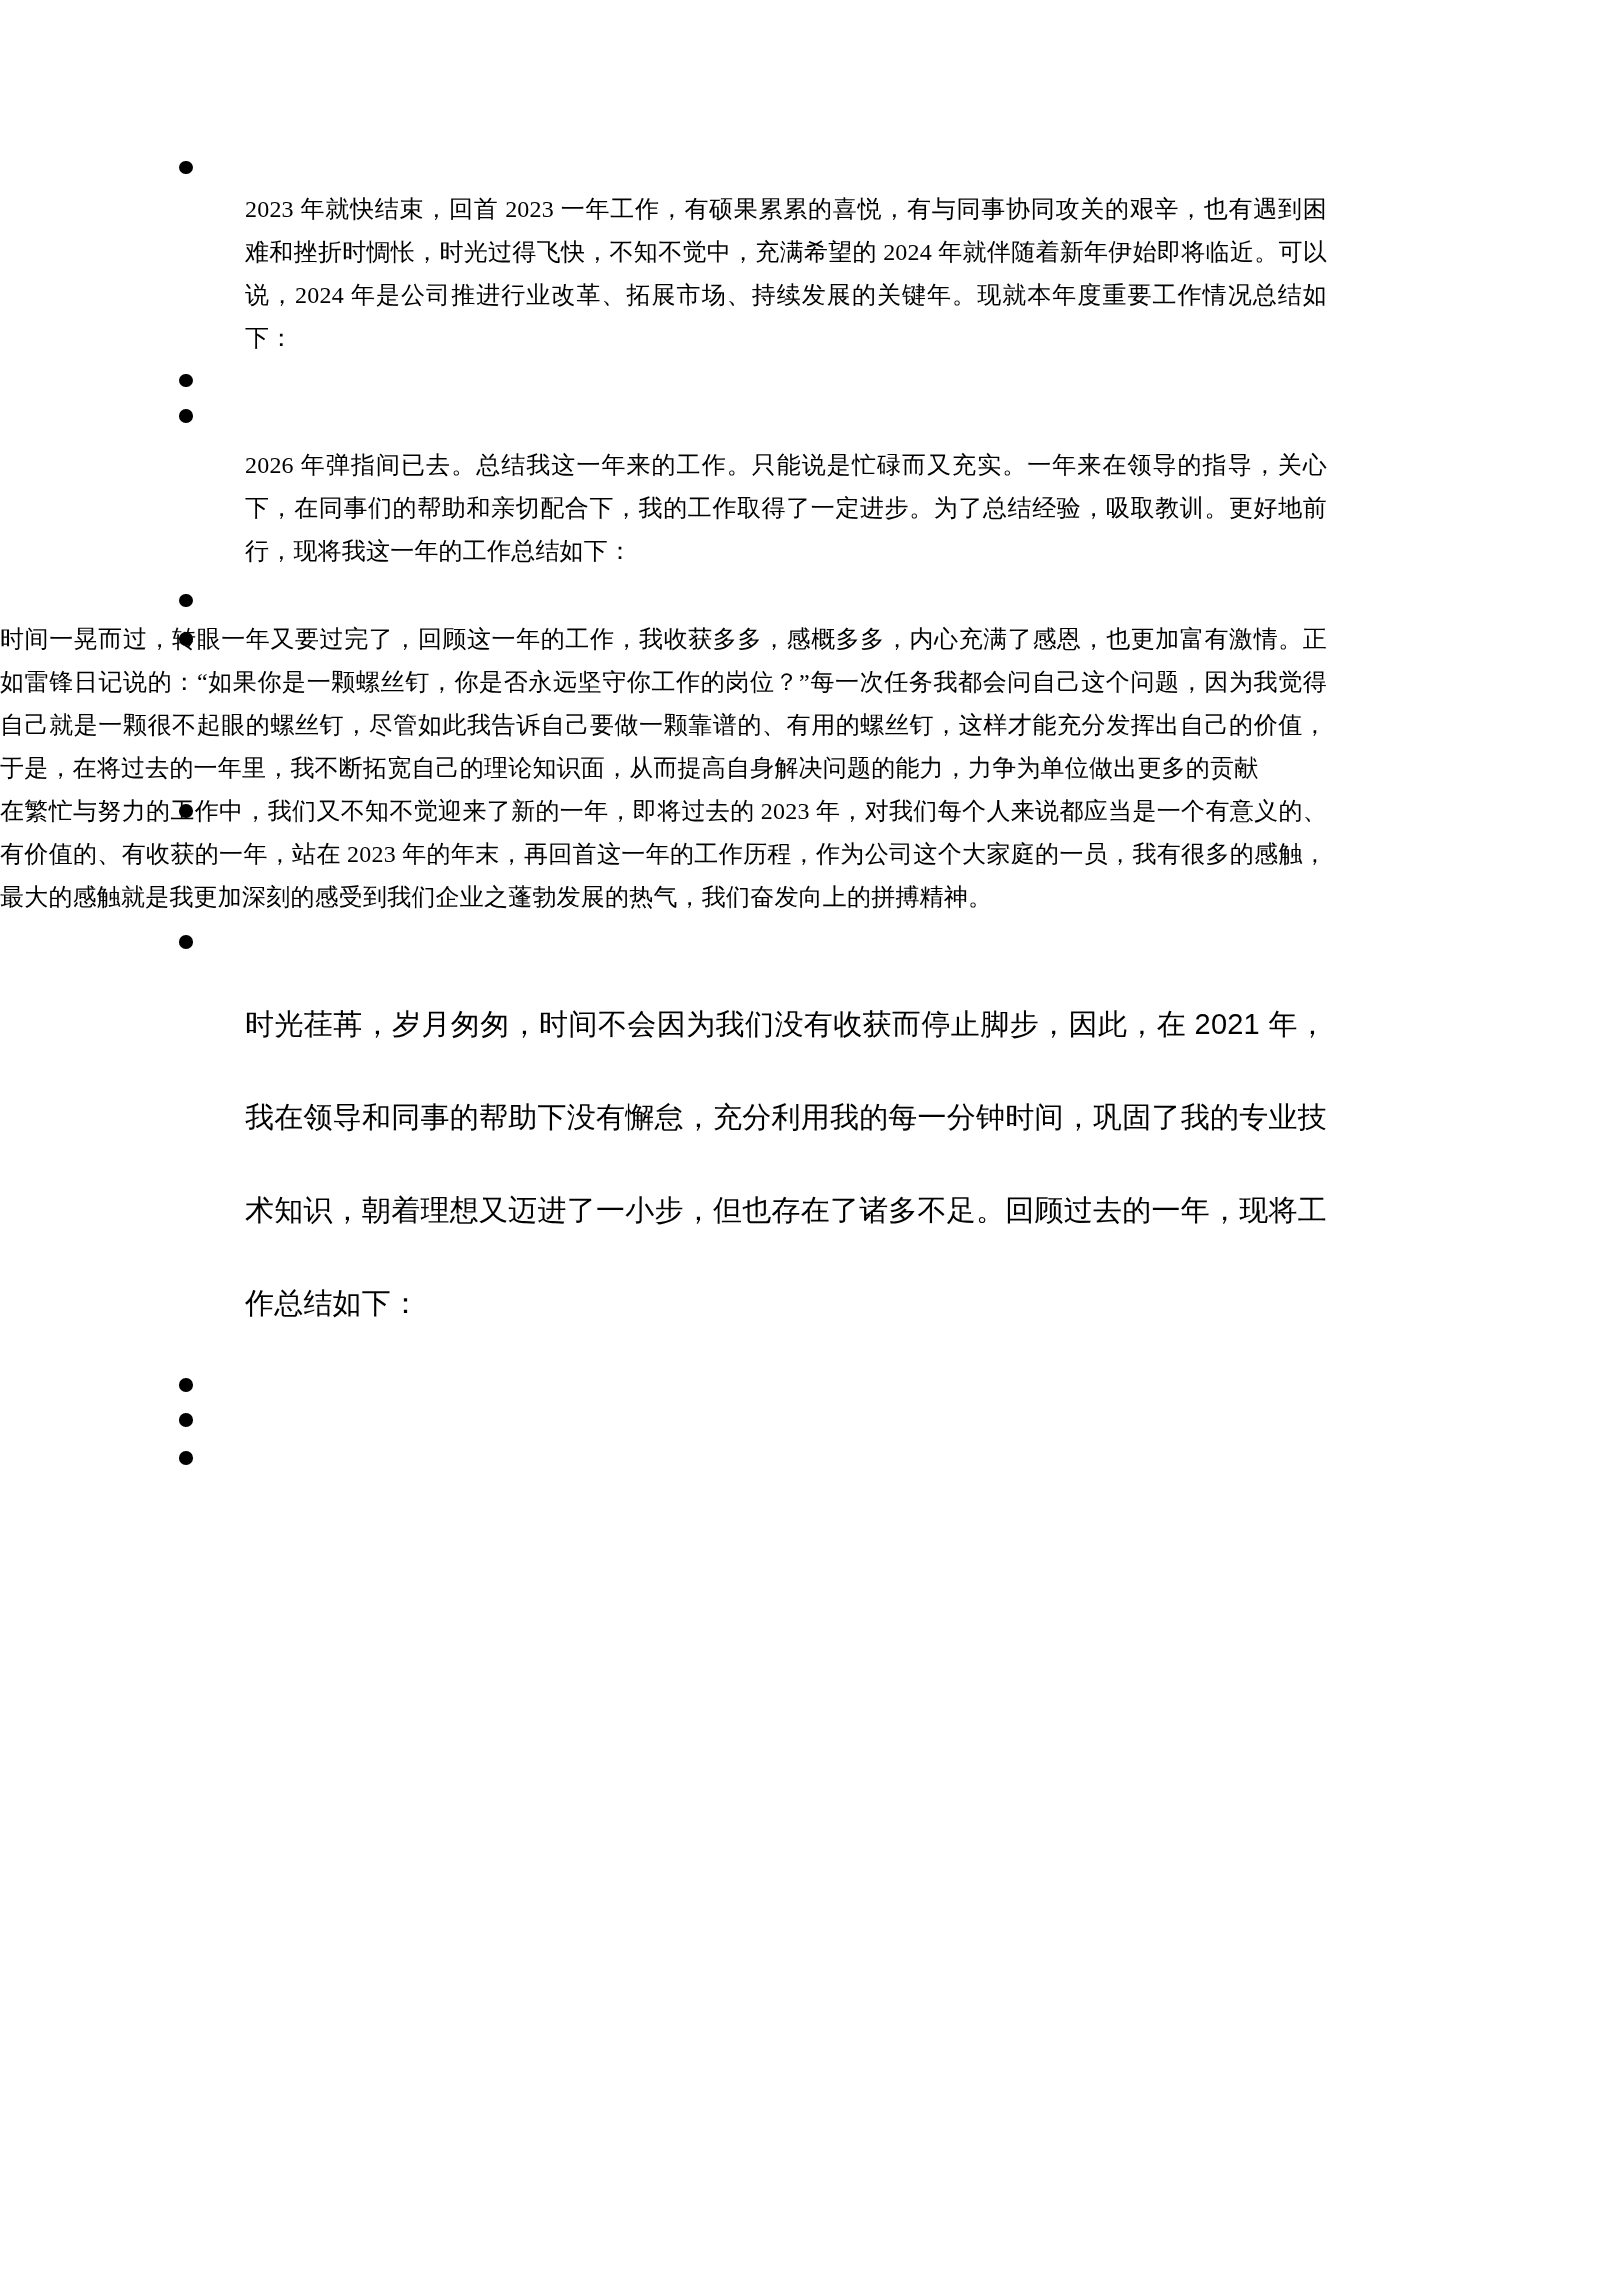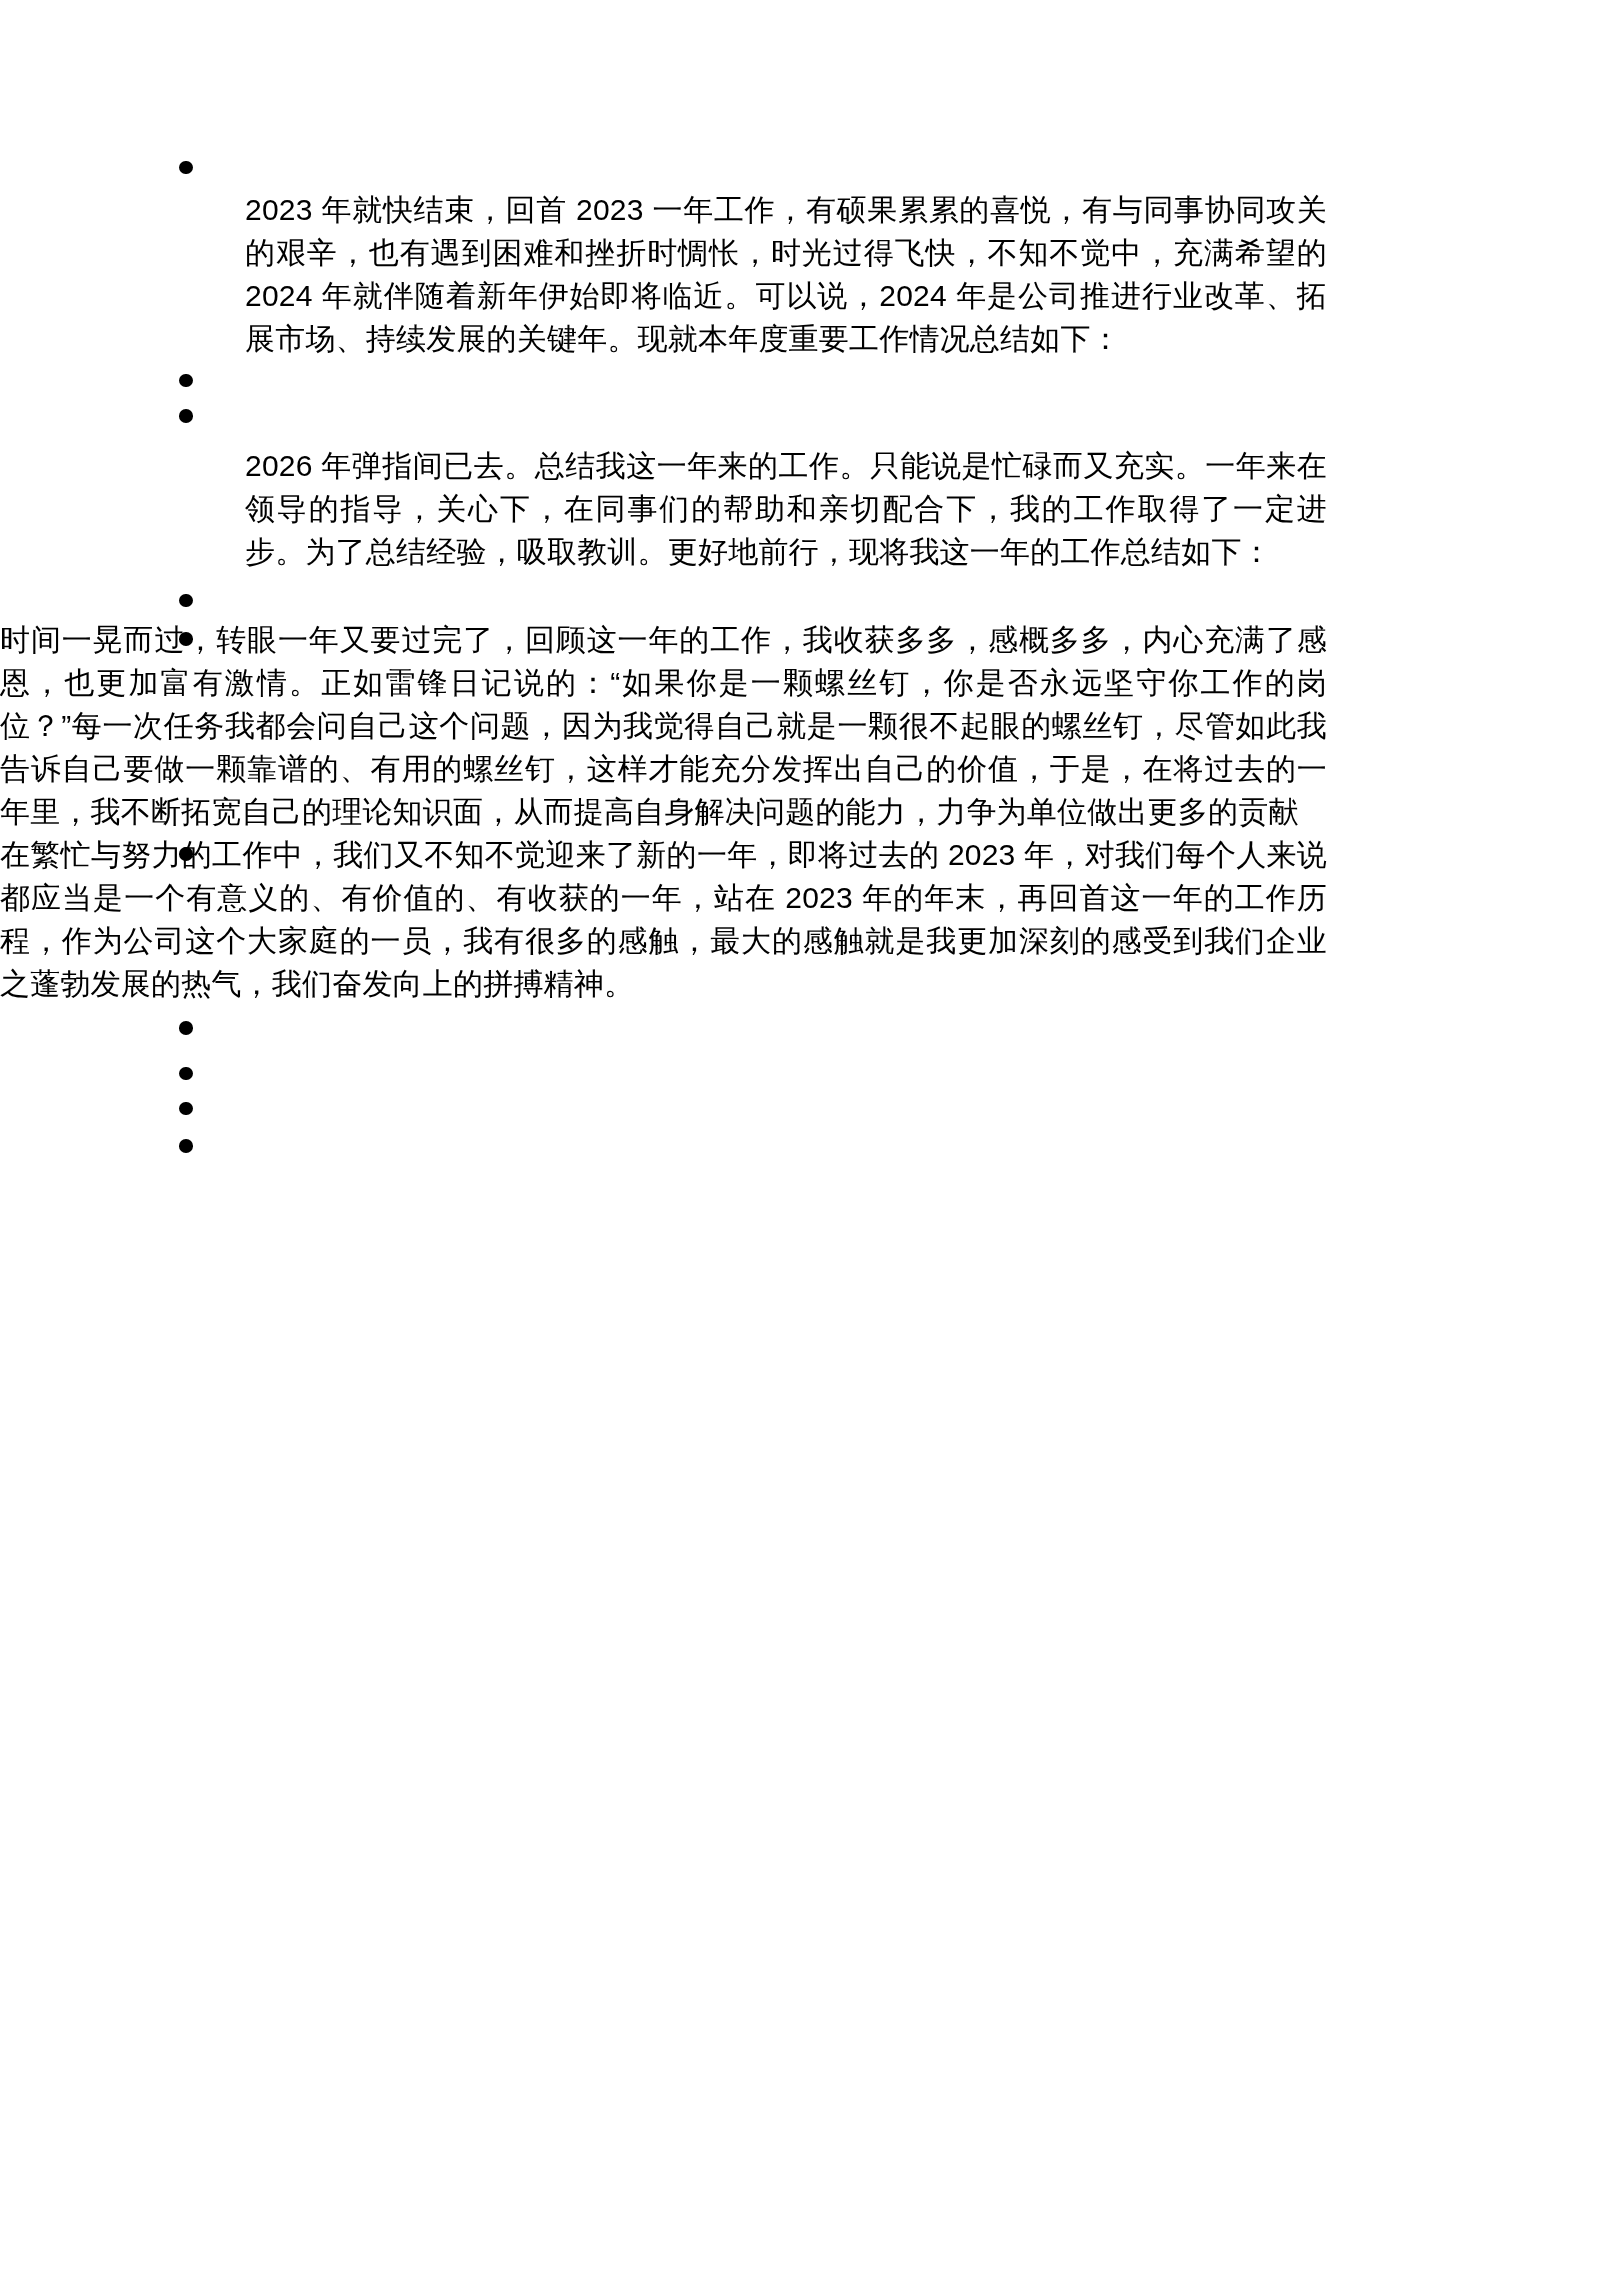--- a/index.html
+++ b/index.html
@@ -71,22 +71,22 @@
   }
   li.spacer-lg {
     height: 51px;
   }
   li.spacer-lg .bullet {
     top: 16.7px;
   }
 
   
   .para-serif {
-    font-family: Liberation Sans, sans-serif;
-    font-size: 30px;
+    font-family: Liberation Serif, serif;
+    font-size: 24px;
     line-height: 43px;
     letter-spacing: 0.2px;
     text-align: justify;
     text-justify: inter-character;
     color: #000000;
     margin: 0;
   }
 
   
   .indent-block {
@@ -178,20 +178,25 @@
         <div class="inline-block">
           <p class="para-serif">在繁忙与努力的工作中，我们又不知不觉迎来了新的一年，即将过去的 2023 年，对我们每个人来说都应当是一个有意义的、有价值的、有收获的一年，站在 2023 年的年末，再回首这一年的工作历程，作为公司这个大家庭的一员，我有很多的感触，最大的感触就是我更加深刻的感受到我们企业之蓬勃发展的热气，我们奋发向上的拼搏精神。</p>
         </div>
       </li>
 
       <li class="doc-item spacer-lg">
         <span class="bullet"></span>
         <span></span>
       </li>
 
+      <li class="doc-item">
+        <div class="sans-block gap-top-8 gap-bottom-18">
+          <p class="para-sans">时光荏苒，岁月匆匆，时间不会因为我们没有收获而停止脚步，因此，在 2021 年，我在领导和同事的帮助下没有懈怠，充分利用我的每一分钟时间，巩固了我的专业技术知识，朝着理想又迈进了一小步，但也存在了诸多不足。回顾过去的一年，现将工作总结如下：</p>
+        </div>
+      </li>
 
       <li class="doc-item spacer-sm">
         <span class="bullet"></span>
         <span></span>
       </li>
 
       <li class="doc-item spacer-sm">
         <span class="bullet"></span>
         <span></span>
       </li>

